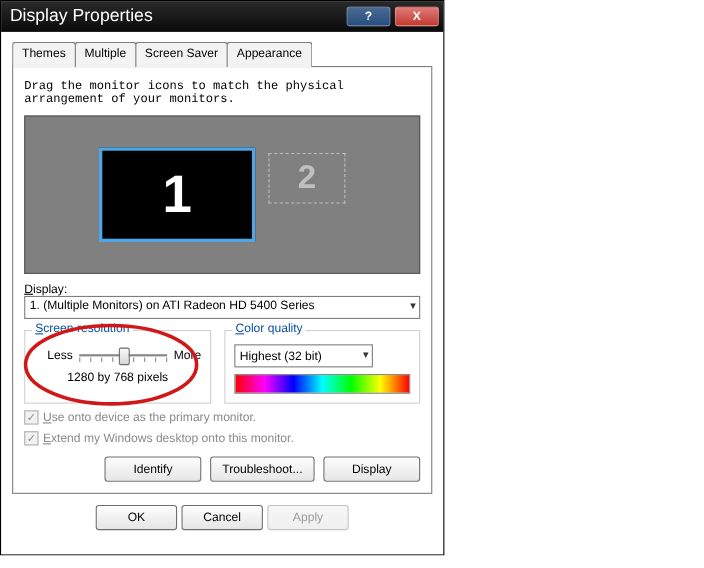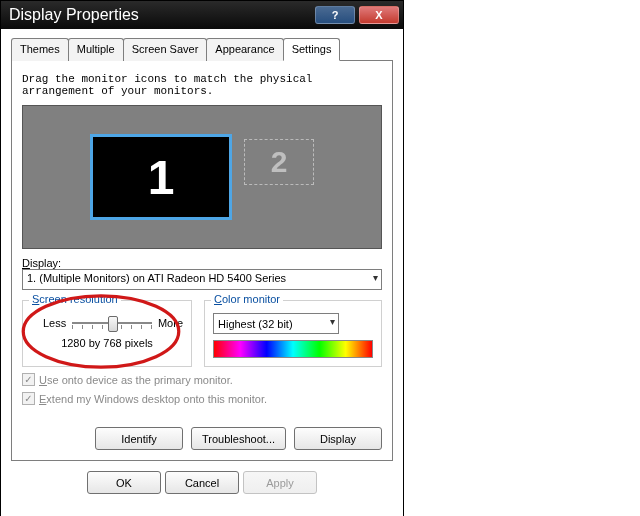--- a/index.html
+++ b/index.html
@@ -36,21 +36,21 @@
   .ticks span{ width:1px; height:4px; background:#888;}
   .thumb { position:absolute; top:3px; left:45%; width:10px; height:16px; background:linear-gradient(#f8f8f8,#d8d8d8); border:1px solid #6b6b6b; border-radius:2px;}
   .resval { text-align:center; margin-top:4px;}
   .ellipse { position:absolute; inset:-10px -6px -6px -18px; pointer-events:none;}
   .ellipse svg{ width:100%; height:100%;}
   .colorbar { height: 18px; margin-top:6px; background: linear-gradient(90deg, red, magenta, blue, cyan, lime, yellow, red); border:1px solid #888;}
   .cq-select { width: 126px; height: 21px; border:1px solid #7e7e7e; display:flex; align-items:center; padding:0 18px 0 4px; position:relative; margin-top:6px;}
   .cq-select::after{ content:"▾"; position:absolute; right:3px; top:2px; font-size:10px; color:#333;}
   .check { display:flex; align-items:center; gap:4px; color:#8a8a8a; margin-top:6px;}
   .checkbox { width:13px; height:13px; border:1px solid #b0b0b0; background:#f2f2f2; display:flex; align-items:center; justify-content:center; color:#8a8a8a; font-size:10px;}
-  .btnrow { display:flex; gap:8px; justify-content:flex-end; margin-top:22px;}
+  .btnrow { display:flex; gap:8px; justify-content:flex-end; margin-top:10px;}
   .btn { min-width: 88px; height: 23px; border:1px solid #707070; border-radius:3px; background: linear-gradient(#fdfdfd,#e6e6e6); display:flex; align-items:center; justify-content:center; padding: 0 10px;}
   .btn.disabled { color:#9a9a9a; border-color:#c3c3c3; background:linear-gradient(#f6f6f6,#efefef);}
   .dlgbtns { display:flex; gap:4px; justify-content:center; padding: 10px 0 12px 0;}
   .underline-first::first-letter { text-decoration: underline; }
 </style>
 </head>
 <body>
 
 <div class="window">
   <div class="titlebar">
@@ -59,21 +59,20 @@
       <div class="winbtn help">?</div>
       <div class="winbtn close">X</div>
     </div>
   </div>
   <div class="body">
     <div class="tabs">
       <div class="tab">Themes</div>
       <div class="tab">Multiple</div>
       <div class="tab">Screen Saver</div>
       <div class="tab">Appearance</div>
-      <div class="tab active">Settings</div>
     </div>
     <div class="panel">
       <div class="instr">Drag the monitor icons to match the physical arrangement of your monitors.</div>
       <div class="monitors">
         <div class="monbox mon1">1</div>
         <div class="monbox mon2">2</div>
       </div>
       <div class="lbl underline-first">Display:</div>
       <div class="select">
         <span>1. (Multiple Monitors) on ATI Radeon HD 5400 Series</span>
@@ -101,21 +100,21 @@
             <span class="slider-label">More</span>
           </div>
           <div class="resval">1280 by 768 pixels</div>
           <div class="ellipse">
             <svg viewBox="0 0 100 50">
                 <ellipse cx="50" cy="25" rx="48" ry="22" fill="none" stroke="#d01818" stroke-width="2"></ellipse>
               </svg>
           </div>
         </div>
         <div class="fieldset">
-          <div class="legend underline-first">Color monitor</div>
+          <div class="legend underline-first">Color quality</div>
           <div class="cq-select">
             <span>Highest (32 bit)</span>
           </div>
           <div class="colorbar"></div>
         </div>
       </div>
       <div class="check">
         <div class="checkbox">✓</div>
         <span class="underline-first">Use onto device as the primary monitor.</span>
       </div>

